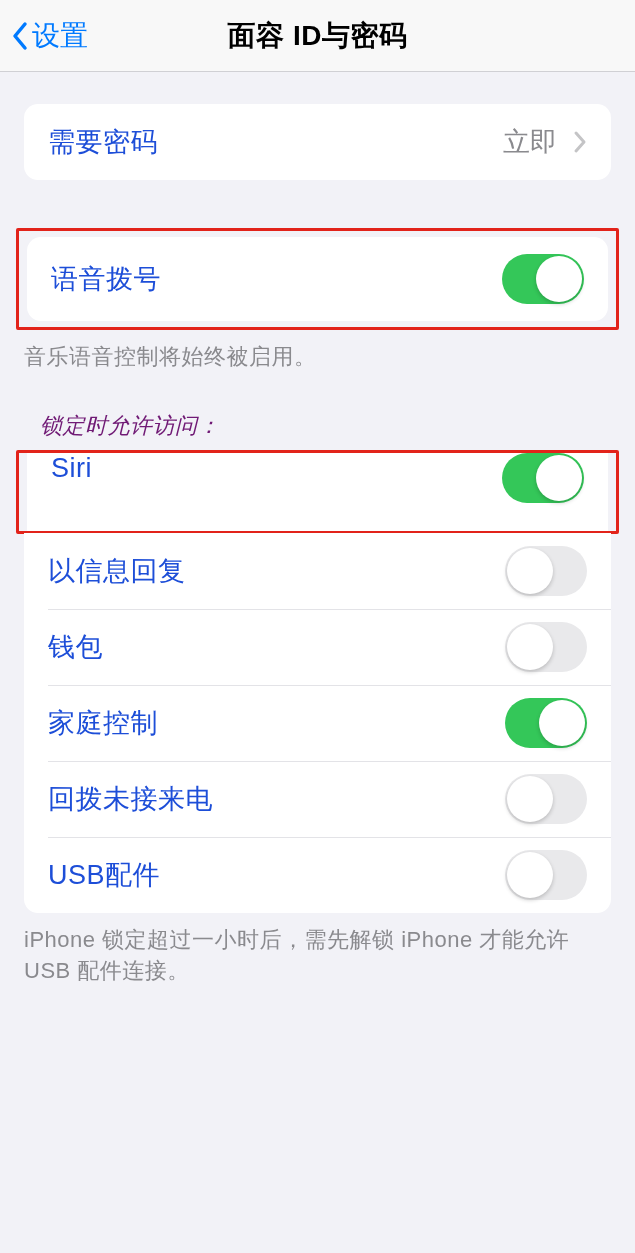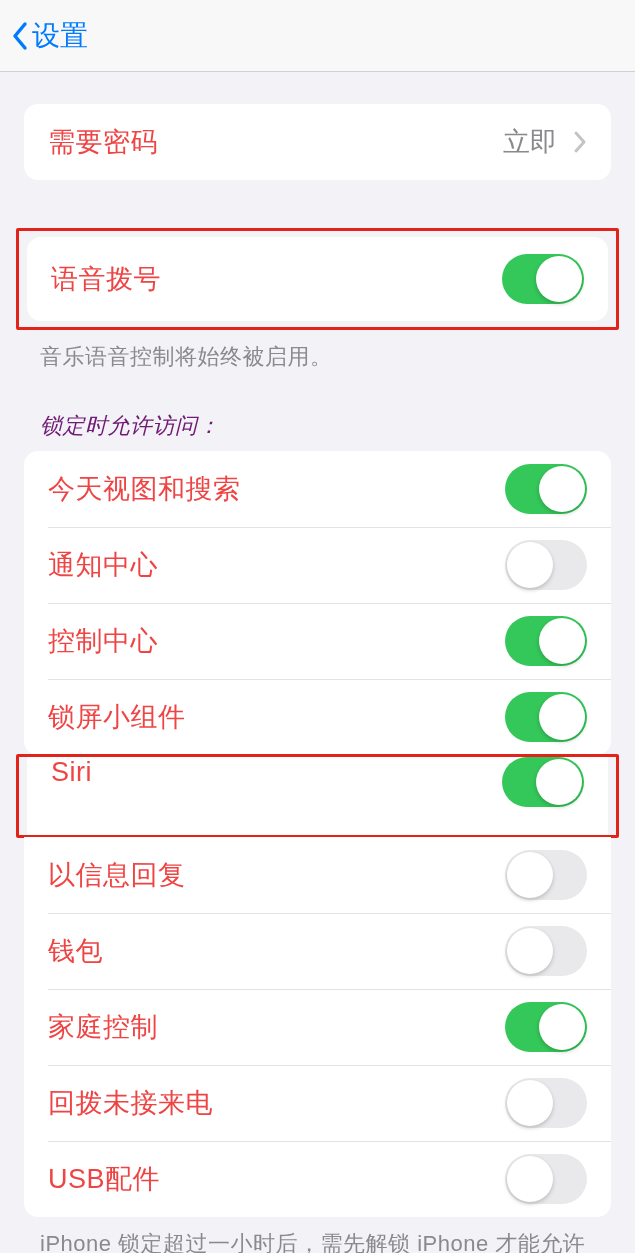--- a/index.html
+++ b/index.html
@@ -76,42 +76,42 @@
       content: "";
       position: absolute;
       top: 0;
       left: 24px;
       right: 0;
       height: 1px;
       background: #e3e3e7;
     }
     .row-label {
       font-size: 27px;
-      color: #ef4444;
+      color: #1d4ed8;
       flex: 1;
       letter-spacing: 0.5px;
     }
     .row-value {
       font-size: 27px;
       color: #8a8a8e;
       margin-right: 12px;
     }
     .chevron-right {
       width: 14px;
       height: 24px;
       margin-left: 4px;
     }
     .chevron-right svg {
       width: 14px;
       height: 24px;
     }
     .footer-text {
       font-size: 22px;
       color: #8a8a8e;
-      padding: 12px 40px 0 40px;
+      padding: 12px 40px 0 24px;
       letter-spacing: 0.5px;
       line-height: 1.4;
     }
     .header-text {
       font-size: 22px;
       color: #701a75;
       padding: 0 60px 10px 40px;
       letter-spacing: 0.5px;
       font-style: italic;
     }
@@ -165,20 +165,21 @@
 
 <div class="nav-bar">
   <div class="back-button">
     <span class="back-chevron">
       <svg viewBox="0 0 18 30" fill="none" stroke="#007aff" stroke-width="3.5" stroke-linecap="round" stroke-linejoin="round">
         <polyline points="14,3 4,15 14,27"></polyline>
       </svg>
     </span>
     <span>设置</span>
   </div>
+  <div class="nav-title">面容 ID与密码</div>
 </div>
 
 <div class="content">
 
   <div class="section section-first">
     <div class="card">
       <div class="row">
         <div class="row-label">需要密码</div>
         <div class="row-value">立即</div>
         <span class="chevron-right">
@@ -199,46 +200,20 @@
             <div class="toggle-knob"></div>
           </div>
         </div>
       </div>
     </div>
     <div class="footer-text">音乐语音控制将始终被启用。</div>
   </div>
 
   <div class="section" style="margin-top: 38px;">
     <div class="header-text">锁定时允许访问：</div>
-    <div class="card">
-      <div class="row">
-        <div class="row-label">今天视图和搜索</div>
-        <div class="toggle toggle-on">
-            <div class="toggle-knob"></div>
-          </div>
-      </div>
-      <div class="row">
-        <div class="row-label">通知中心</div>
-        <div class="toggle toggle-off">
-            <div class="toggle-knob"></div>
-          </div>
-      </div>
-      <div class="row">
-        <div class="row-label">控制中心</div>
-        <div class="toggle toggle-on">
-            <div class="toggle-knob"></div>
-          </div>
-      </div>
-      <div class="row">
-        <div class="row-label">锁屏小组件</div>
-        <div class="toggle toggle-on">
-            <div class="toggle-knob"></div>
-          </div>
-      </div>
-    </div>
 
     <div class="highlight-box" style="margin-top:-1px;">
       <div class="card-inner-row" style="margin:0 8px; min-height:78px;">
         <div class="row-label">Siri</div>
         <div class="toggle toggle-on">
             <div class="toggle-knob"></div>
           </div>
       </div>
     </div>
 

